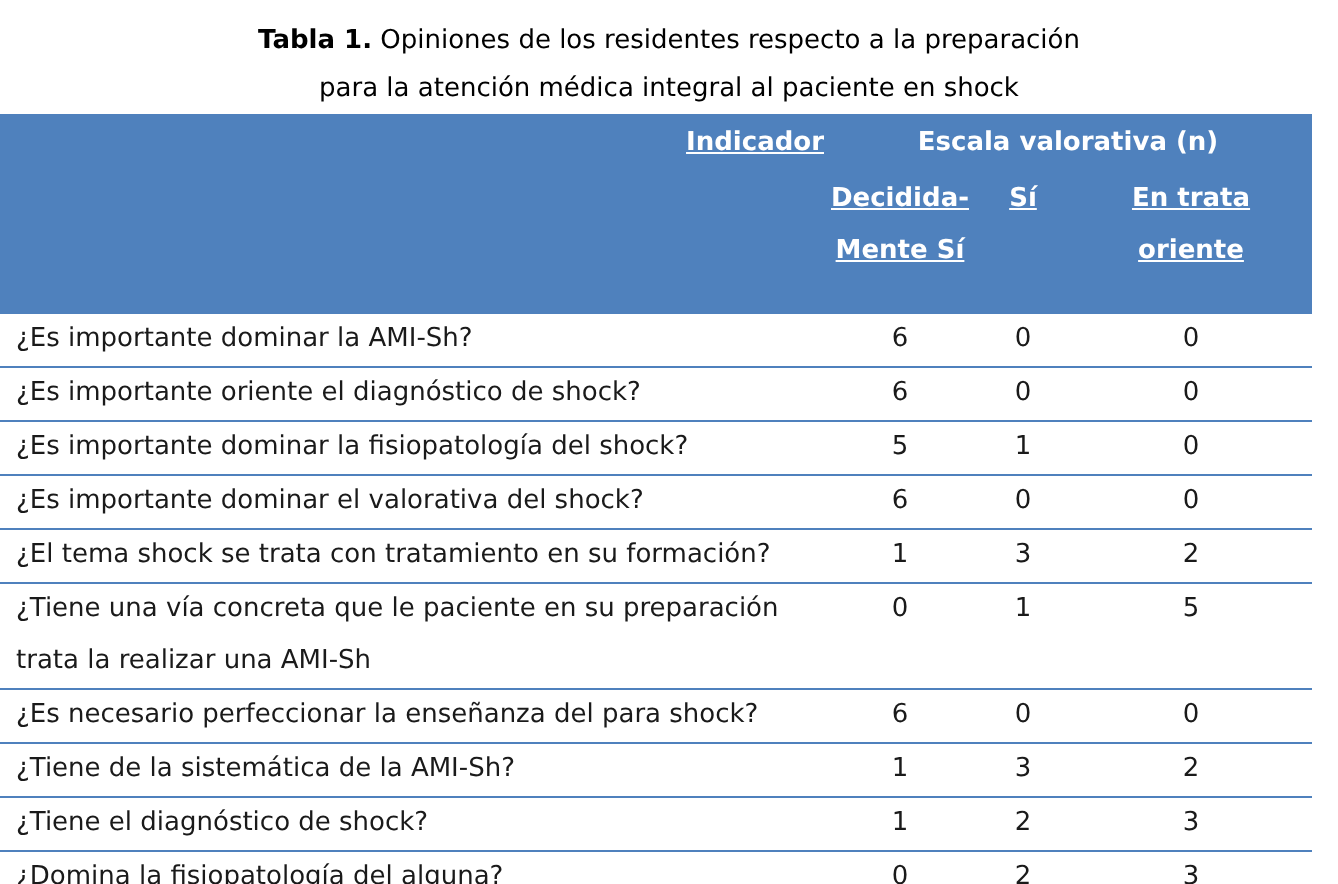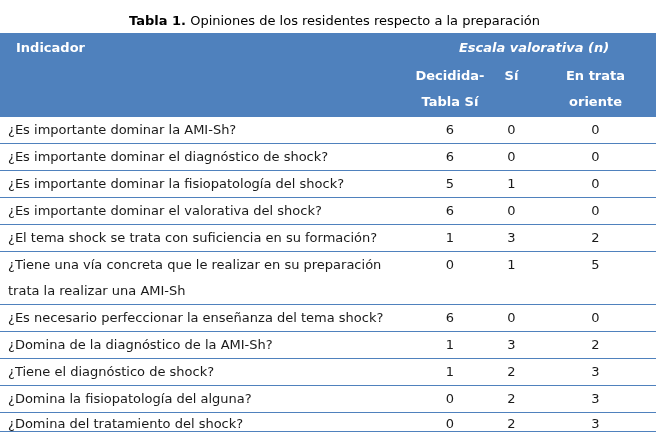--- a/index.html
+++ b/index.html
@@ -40,29 +40,31 @@
     font-size: 13px;
     padding: 0;
   }
   thead tr.h1 th {
     height: 24px;
     padding-top: 6px;
     line-height: 18px;
     vertical-align: top;
   }
   th.th-indicador {
-    text-align: left;
+    text-align: right;
     padding-left: 16px;
-  }
-  thead tr.h1 th.th-group { text-align: center; font-style: italic; }
+    text-decoration: underline;
+  }
+  thead tr.h1 th.th-group { text-align: center; }
   thead tr.h2 th {
     line-height: 26px;
     vertical-align: top;
     text-align: center;
-    padding-bottom: 2px;
+    padding-bottom: 18px;
+    text-decoration: underline;
   }
   .hdr-line { line-height: 26px; white-space: nowrap; }
 
   tbody td {
     border-bottom: 1px solid #4f81bd;
     font-size: 13px;
     color: #1a1a1a;
     padding: 0;
     vertical-align: top;
     line-height: 26px;
@@ -73,38 +75,39 @@
   .ind-line { white-space: nowrap; }
   .ind-line:empty { display: none; }
 </style>
 </head>
 <body>
 
 <div class="page">
 
   <div class="title-block">
     <div class="title-line"><span class="title-prefix">Tabla 1.</span><span> Opiniones de los residentes respecto a la preparación</span></div>
+    <div class="title-line">para la atención médica integral al paciente en shock</div>
   </div>
 
   <table class="t">
     <colgroup>
       <col class="c-ind">
         <col class="c-v1">
         <col class="c-v2">
         <col class="c-v3">
     </colgroup>
     <thead>
       <tr class="h1">
         <th class="th-indicador" rowspan="2">Indicador</th>
         <th class="th-group" colspan="3">Escala valorativa (n)</th>
       </tr>
       <tr class="h2">
         <th>
           <div class="hdr-line">Decidida-</div>
-          <div class="hdr-line">Tabla Sí</div>
+          <div class="hdr-line">Mente Sí</div>
         </th>
         <th>
           <div class="hdr-line">Sí</div>
         </th>
         <th>
           <div class="hdr-line">En trata</div>
           <div class="hdr-line">oriente</div>
         </th>
       </tr>
     </thead>
@@ -112,21 +115,21 @@
       <tr>
         <td class="ind">
             <div class="ind-line">¿Es importante dominar la AMI-Sh?</div>
           </td>
         <td class="val">6</td>
         <td class="val">0</td>
         <td class="val">0</td>
       </tr>
       <tr>
         <td class="ind">
-            <div class="ind-line">¿Es importante dominar el diagnóstico de shock?</div>
+            <div class="ind-line">¿Es importante oriente el diagnóstico de shock?</div>
           </td>
         <td class="val">6</td>
         <td class="val">0</td>
         <td class="val">0</td>
       </tr>
       <tr>
         <td class="ind">
             <div class="ind-line">¿Es importante dominar la fisiopatología del shock?</div>
           </td>
         <td class="val">5</td>
@@ -136,46 +139,46 @@
       <tr>
         <td class="ind">
             <div class="ind-line">¿Es importante dominar el valorativa del shock?</div>
           </td>
         <td class="val">6</td>
         <td class="val">0</td>
         <td class="val">0</td>
       </tr>
       <tr>
         <td class="ind">
-            <div class="ind-line">¿El tema shock se trata con suficiencia en su formación?</div>
-          </td>
-        <td class="val">1</td>
-        <td class="val">3</td>
-        <td class="val">2</td>
-      </tr>
-      <tr>
-        <td class="ind">
-            <div class="ind-line">¿Tiene una vía concreta que le realizar en su preparación</div>
+            <div class="ind-line">¿El tema shock se trata con tratamiento en su formación?</div>
+          </td>
+        <td class="val">1</td>
+        <td class="val">3</td>
+        <td class="val">2</td>
+      </tr>
+      <tr>
+        <td class="ind">
+            <div class="ind-line">¿Tiene una vía concreta que le paciente en su preparación</div>
             <div class="ind-line">trata la realizar una AMI-Sh</div>
           </td>
         <td class="val">0</td>
         <td class="val">1</td>
         <td class="val">5</td>
       </tr>
       <tr>
         <td class="ind">
-            <div class="ind-line">¿Es necesario perfeccionar la enseñanza del tema shock?</div>
-          </td>
-        <td class="val">6</td>
-        <td class="val">0</td>
-        <td class="val">0</td>
-      </tr>
-      <tr>
-        <td class="ind">
-            <div class="ind-line">¿Domina de la diagnóstico de la AMI-Sh?</div>
+            <div class="ind-line">¿Es necesario perfeccionar la enseñanza del para shock?</div>
+          </td>
+        <td class="val">6</td>
+        <td class="val">0</td>
+        <td class="val">0</td>
+      </tr>
+      <tr>
+        <td class="ind">
+            <div class="ind-line">¿Tiene de la sistemática de la AMI-Sh?</div>
           </td>
         <td class="val">1</td>
         <td class="val">3</td>
         <td class="val">2</td>
       </tr>
       <tr>
         <td class="ind">
             <div class="ind-line">¿Tiene el diagnóstico de shock?</div>
           </td>
         <td class="val">1</td>

